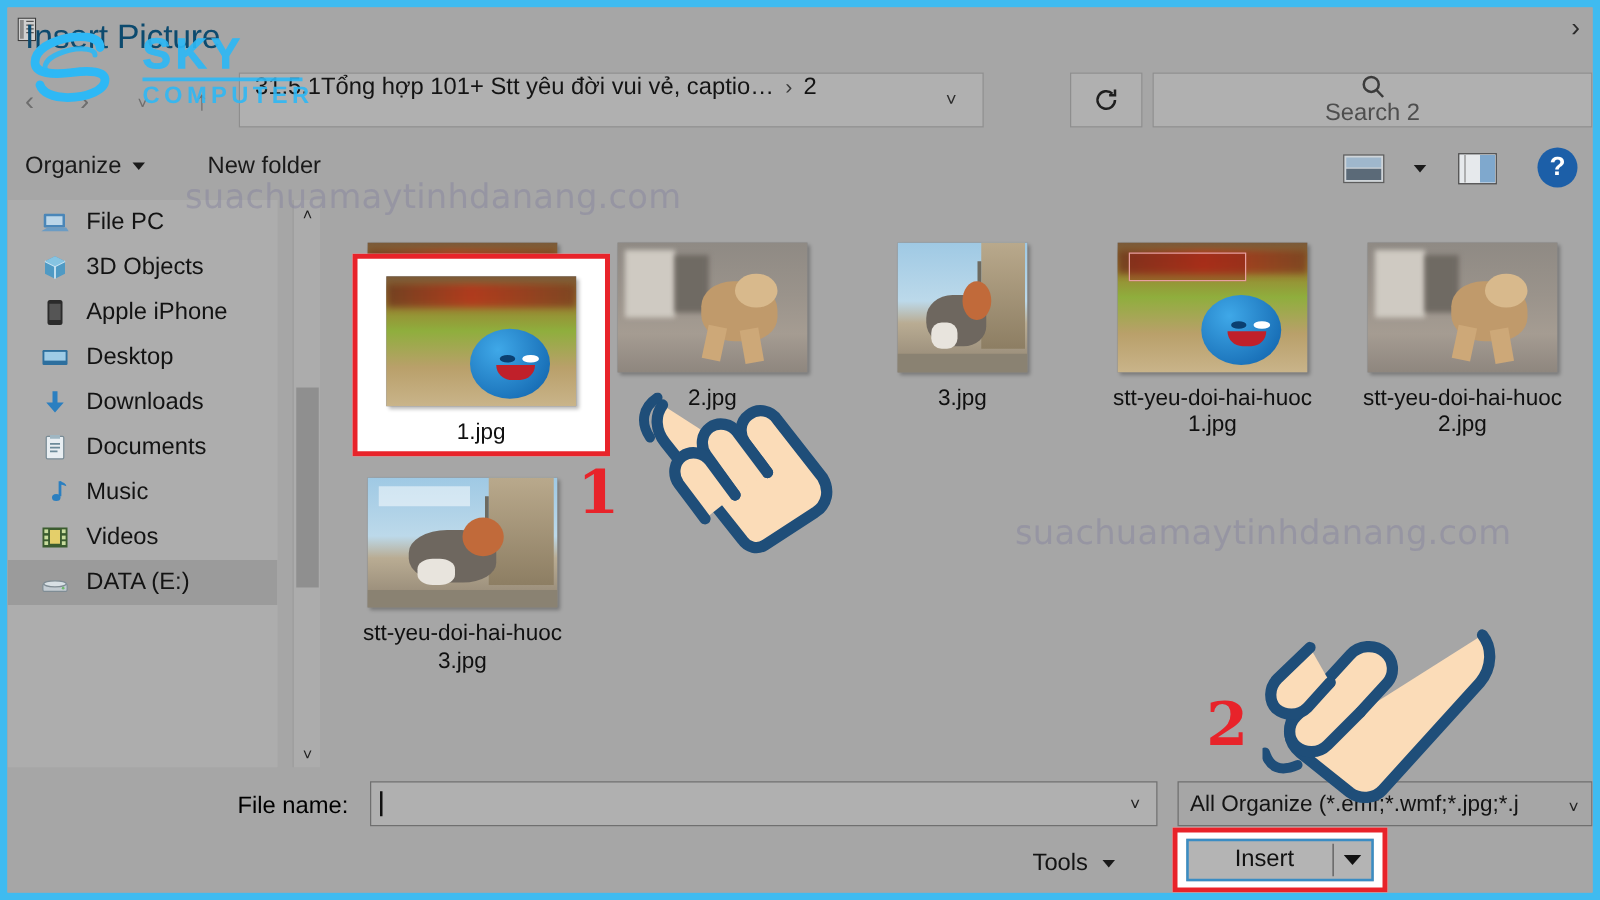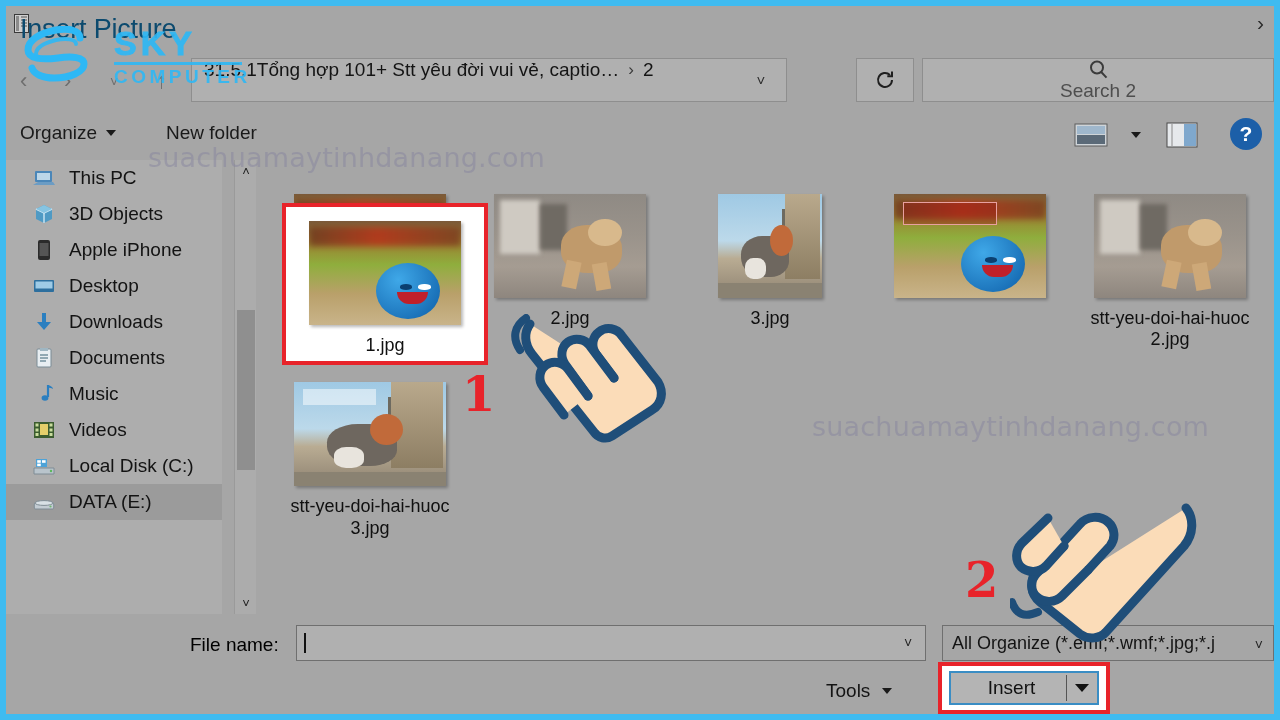--- a/index.html
+++ b/index.html
@@ -425,21 +425,21 @@
 
   <div id="content">
 
     <div id="sidebar">
         <div class="side-item">
           <span class="side-ico"><svg viewBox="0 0 24 22" width="24" height="22">
               <rect x="3" y="4" width="17" height="11" rx="1" fill="#4a86b8"></rect>
               <rect x="5" y="6" width="13" height="7" fill="#bcd6e8"></rect>
               <path d="M1 18 L6 15 H21 L23 18 Z" fill="#6b9cc4"></path>
             </svg></span>
-          <span class="side-label">This PC</span>
+          <span class="side-label">File PC</span>
         </div>
         <div class="side-item">
           <span class="side-ico"><svg viewBox="0 0 24 22" width="24" height="22">
               <path d="M4 6 L12 2 L20 6 L20 16 L12 20 L4 16 Z" fill="#4f9ac4"></path>
               <path d="M4 6 L12 10 L20 6" fill="none" stroke="#cfe7f4" stroke-width="1.4"></path>
               <path d="M12 10 V20" stroke="#cfe7f4" stroke-width="1.4"></path>
               <path d="M4 6 L12 2 L20 6 L12 10 Z" fill="#86c4e2"></path>
             </svg></span>
           <span class="side-label">3D Objects</span>
         </div>
@@ -488,31 +488,20 @@
                 <rect x="3.5" y="4.5" width="3" height="3"></rect>
                 <rect x="3.5" y="9.5" width="3" height="3"></rect>
                 <rect x="3.5" y="14" width="3" height="3"></rect>
                 <rect x="17.5" y="4.5" width="3" height="3"></rect>
                 <rect x="17.5" y="9.5" width="3" height="3"></rect>
                 <rect x="17.5" y="14" width="3" height="3"></rect>
               </g>
               <rect x="8" y="5" width="8" height="11" fill="#e4cf6a"></rect>
             </svg></span>
           <span class="side-label">Videos</span>
-        </div>
-        <div class="side-item">
-          <span class="side-ico"><svg viewBox="0 0 24 22" width="24" height="22">
-              <path d="M2 13 H22 V19 H2 Z" fill="#b9c4cc" stroke="#7e8c95"></path>
-              <rect x="4" y="4" width="11" height="8" fill="#4ea3d8"></rect>
-              <rect x="5.2" y="5.2" width="3.6" height="2.6" fill="#fff"></rect>
-              <rect x="10" y="5.2" width="3.6" height="2.6" fill="#fff"></rect>
-              <rect x="5.2" y="8.6" width="3.6" height="2.6" fill="#fff"></rect>
-              <circle cx="19" cy="16" r="1.2" fill="#5bb85b"></circle>
-            </svg></span>
-          <span class="side-label">Local Disk (C:)</span>
         </div>
         <div class="side-item selected">
           <span class="side-ico"><svg viewBox="0 0 24 22" width="24" height="22">
               <path d="M3 12 H21 C22 12 22 18 21 18 H3 C2 18 2 12 3 12 Z" fill="#c3ccd3" stroke="#7f8c94"></path>
               <ellipse cx="12" cy="12" rx="9" ry="2.4" fill="#d8e0e5" stroke="#7f8c94"></ellipse>
               <circle cx="18.5" cy="15.5" r="1.1" fill="#6fb96f"></circle>
             </svg></span>
           <span class="side-label">DATA (E:)</span>
         </div>
       </div>
@@ -563,20 +552,21 @@
           <div class="file-cell">
             <div class="thumb">
               <div style="position:absolute;inset:0;background:linear-gradient(180deg,#7a5a3a 0%,#9c7b2f 18%,#8fae3d 42%,#b9a06a 70%,#c9b48a 100%);"></div>
               <div style="position:absolute;left:0;top:6%;width:100%;height:18%;background:linear-gradient(90deg,#6d3a1f,#b5321a 45%,#7a4020);filter:blur(3px);opacity:.85;"></div>
               <div style="position:absolute;left:6%;top:8%;width:62%;height:22%;border:1px solid #e8a0a0;background:rgba(150,20,20,.35);"></div>
               <div style="position:absolute;right:14%;bottom:6%;width:42%;height:54%;border-radius:50%;background:radial-gradient(circle at 35% 30%,#3fa8e8,#0d5ea8);"></div>
               <div style="position:absolute;right:32%;bottom:34%;width:8%;height:5%;border-radius:50%;background:#0b3f70;"></div>
               <div style="position:absolute;right:20%;bottom:34%;width:8%;height:5%;border-radius:50%;background:#fff;"></div>
               <div style="position:absolute;right:22%;bottom:20%;width:20%;height:12%;border-radius:0 0 40px 40px;background:#c0202a;"></div>
             </div>
+            <div class="fname">stt-yeu-doi-hai-huoc1.jpg</div>
           </div>
           <div class="file-cell">
             <div class="thumb">
               <div style="position:absolute;inset:0;background:linear-gradient(180deg,#8f8a84 0%,#9a938b 40%,#a59c92 70%,#8e867e 100%);"></div>
               <div style="position:absolute;left:4%;top:6%;width:26%;height:52%;background:#cfcac2;filter:blur(2px);"></div>
               <div style="position:absolute;left:30%;top:10%;width:18%;height:44%;background:#6f6a63;filter:blur(2px);"></div>
               <div style="position:absolute;left:44%;top:30%;width:40%;height:46%;border-radius:42% 48% 40% 44%;background:#c09a6b;filter:blur(.6px);"></div>
               <div style="position:absolute;left:62%;top:24%;width:22%;height:26%;border-radius:50%;background:#d8b98c;"></div>
               <div style="position:absolute;left:46%;top:64%;width:10%;height:26%;background:#cda878;transform:rotate(12deg);"></div>
               <div style="position:absolute;left:66%;top:66%;width:10%;height:26%;background:#cda878;transform:rotate(-10deg);"></div>

